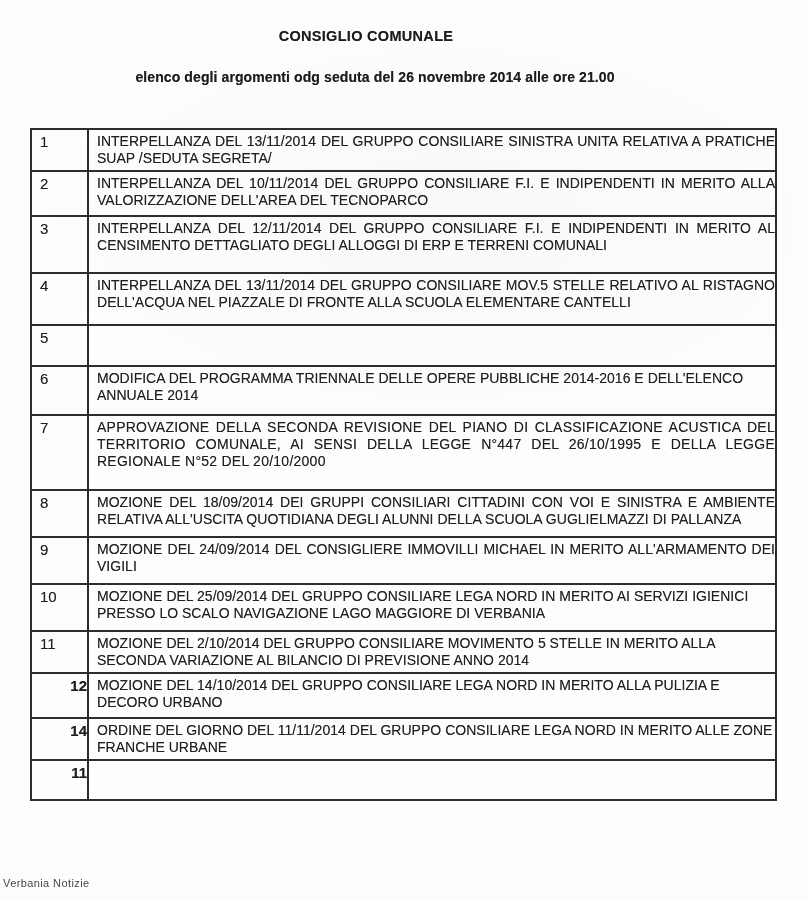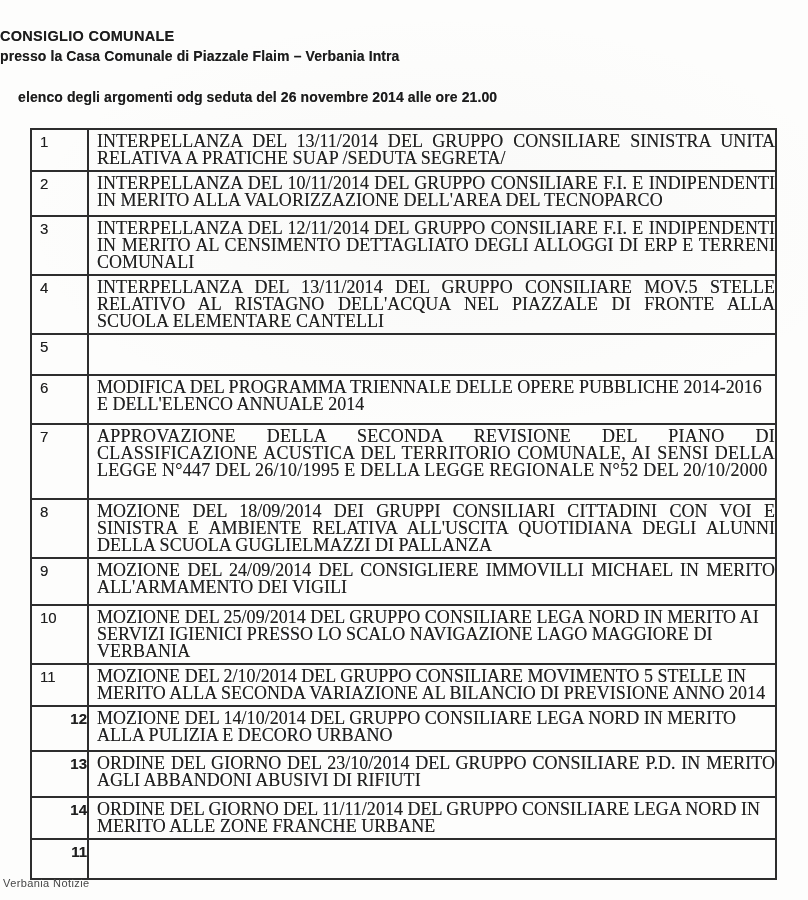--- a/index.html
+++ b/index.html
@@ -17,21 +17,21 @@
     background:
       radial-gradient(ellipse 600px 300px at 55% 25%, rgba(180,180,180,0.06), transparent 70%),
       #fdfdfc;
   }
   
   .header {
     position: absolute;
     top: 28px;
     left: 0;
     width: 732px;
-    text-align: left;
+    text-align: center;
     color: #1c1c1c;
   }
   .h-title {
     font-size: 14.5px;
     font-weight: bold;
     letter-spacing: 0.3px;
     text-shadow: 0 0 0.4px rgba(30,30,30,0.55);
   }
   .h-sub {
     font-size: 14px;
@@ -64,47 +64,45 @@
     width: 57px;
     border-right: 2px solid #2d2d2d;
     font-size: 15px;
     line-height: 17px;
     padding: 3px 0 0 8px;
     text-shadow: 0 0 0.4px rgba(30,30,30,0.5);
   }
   .num.bn { font-weight: bold; text-align: right; }
   .txt {
     flex: 1;
-    font-size: 18px;
+    font-size: 14px;
     line-height: 17px;
     padding: 3px 0 3px 8px;
     letter-spacing: 0.02px;
     text-shadow: 0 0 0.4px rgba(30,30,30,0.5);
-    font-family: Liberation Serif, serif;
   }
   .txt.jt { text-align: justify; }
   .txt.ls { letter-spacing: 0.25px; }
   
   .watermark {
     position: absolute;
     left: 3px;
     top: 877px;
     font-size: 11px;
     letter-spacing: 0.4px;
     color: #474747;
   }
 </style>
 </head>
 <body>
 
 <div class="page">
 
   <div class="header">
     <div class="h-title">CONSIGLIO COMUNALE</div>
-    <div class="h-sub">presso la Casa Comunale di Piazzale Flaim – Verbania Intra</div>
     <div class="h-agenda">elenco degli argomenti odg seduta del 26 novembre 2014 alle ore 21.00</div>
   </div>
 
   <div class="agenda-table">
 
     <div class="row" style="min-height:36px">
       <div class="num">1</div>
       <div class="txt jt">INTERPELLANZA DEL 13/11/2014 DEL GRUPPO CONSILIARE SINISTRA UNITA RELATIVA A PRATICHE SUAP /SEDUTA SEGRETA/</div>
     </div>
 
@@ -155,24 +153,20 @@
     <div class="row" style="min-height:40px">
       <div class="num">11</div>
       <div class="txt">MOZIONE DEL 2/10/2014 DEL GRUPPO CONSILIARE MOVIMENTO 5 STELLE IN MERITO ALLA SECONDA VARIAZIONE AL BILANCIO DI PREVISIONE ANNO 2014</div>
     </div>
 
     <div class="row" style="min-height:45px">
       <div class="num bn">12</div>
       <div class="txt">MOZIONE DEL 14/10/2014 DEL GRUPPO CONSILIARE LEGA NORD IN MERITO ALLA PULIZIA E DECORO URBANO</div>
     </div>
 
-    <div class="row" style="min-height:46px">
-      <div class="num bn">13</div>
-      <div class="txt jt">ORDINE DEL GIORNO DEL 23/10/2014 DEL GRUPPO CONSILIARE P.D. IN MERITO AGLI ABBANDONI ABUSIVI DI RIFIUTI</div>
-    </div>
 
     <div class="row" style="min-height:42px">
       <div class="num bn">14</div>
       <div class="txt">ORDINE DEL GIORNO DEL 11/11/2014 DEL GRUPPO CONSILIARE LEGA NORD IN MERITO ALLE ZONE FRANCHE URBANE</div>
     </div>
 
     <div class="row" style="min-height:40px">
       <div class="num bn">11</div>
     </div>
 

